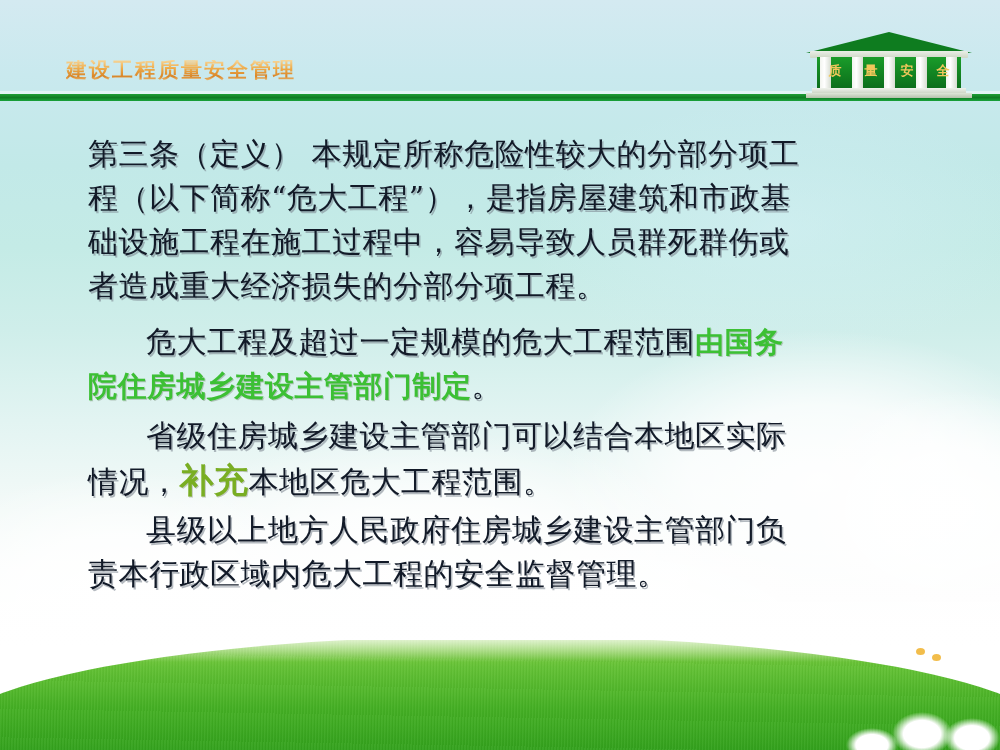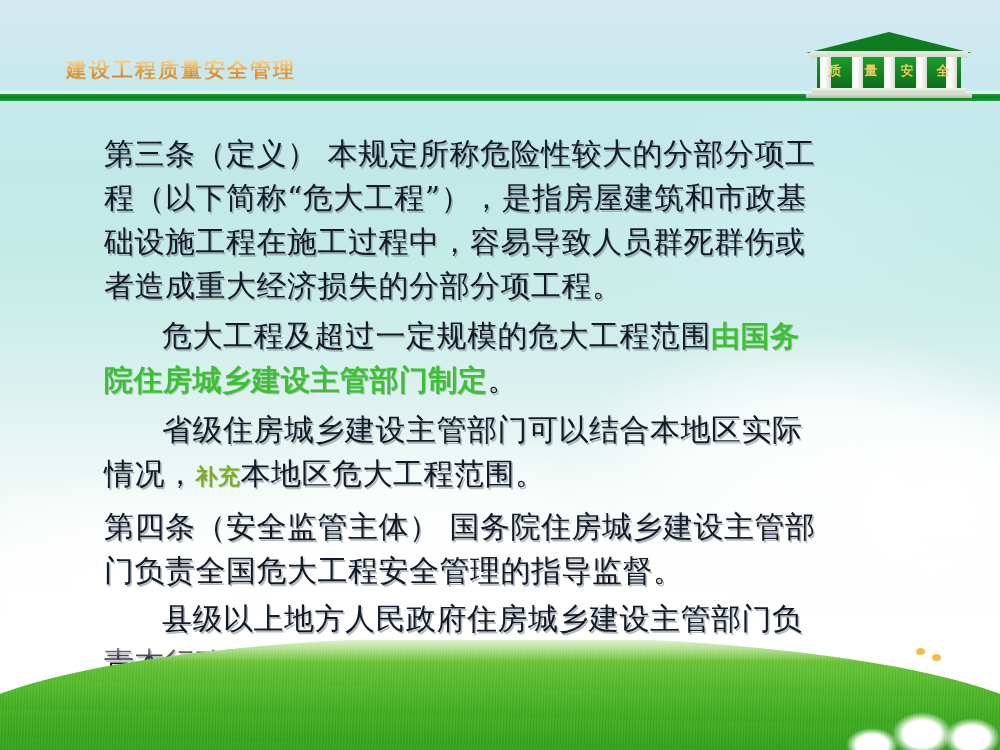--- a/index.html
+++ b/index.html
@@ -154,51 +154,50 @@
     line-height: 1;
     letter-spacing: 0;
   }
 
   
   .content {
     position: absolute;
     left: 0;
     top: 130px;
     width: 828px;
-    padding-left: 16px;
   }
   .para {
     font-family: "DejaVu Serif", serif;
     font-size: 30px;
     line-height: 44px;
     color: #121a28;
     text-shadow: 1.5px 1.5px 0.5px rgba(120,130,140,0.55);
     margin: 0;
     padding: 0 18px 0 88px;
     letter-spacing: 0.5px;
   }
   .para.indent { text-indent: 58px; }
   .p1 { margin-top: 2px; }
-  .p2 { margin-top: 6px; }
+  .p2 { margin-top: 12px; }
   .p3 { margin-top: 6px; }
   .p4 { margin-top: 6px; }
   .p5 { margin-top: 4px; }
 
   .hl-green {
     color: #3cc034;
     font-weight: bold;
     font-family: "DejaVu Sans", sans-serif;
     font-size: 29px;
     text-shadow: 1px 1px 0.5px rgba(120,140,120,0.45);
   }
   .hl-olive {
     color: #79ae22;
     font-weight: bold;
     font-family: "DejaVu Sans", sans-serif;
-    font-size: 22px;
+    font-size: 34px;
     text-shadow: 1px 1px 0.5px rgba(130,140,120,0.45);
   }
 
   
   .grass-wrap {
     position: absolute;
     left: 0; bottom: 0;
     width: 1000px; height: 110px;
     overflow: hidden;
   }
@@ -292,23 +291,20 @@
     </p>
 
     <p class="para indent p2">
       <span>危大工程及超过一定规模的危大工程范围</span><span class="hl-green">由国务院住房城乡建设主管部门制定</span><span>。</span>
     </p>
 
     <p class="para indent p3">
       <span>省级住房城乡建设主管部门可以结合本地区实际情况，</span><span class="hl-olive">补充</span><span>本地区危大工程范围。</span>
     </p>
 
-    <p class="para p4">
-      <span>第四条（安全监管主体） 国务院住房城乡建设主管部门负责全国危大工程安全管理的指导监督。</span>
-    </p>
 
     <p class="para indent p5">
       <span>县级以上地方人民政府住房城乡建设主管部门负责本行政区域内危大工程的安全监督管理。</span>
     </p>
 
   </div>
 
   <div class="grass-wrap">
     <div class="grass">
       <div class="grass-tex"></div>

